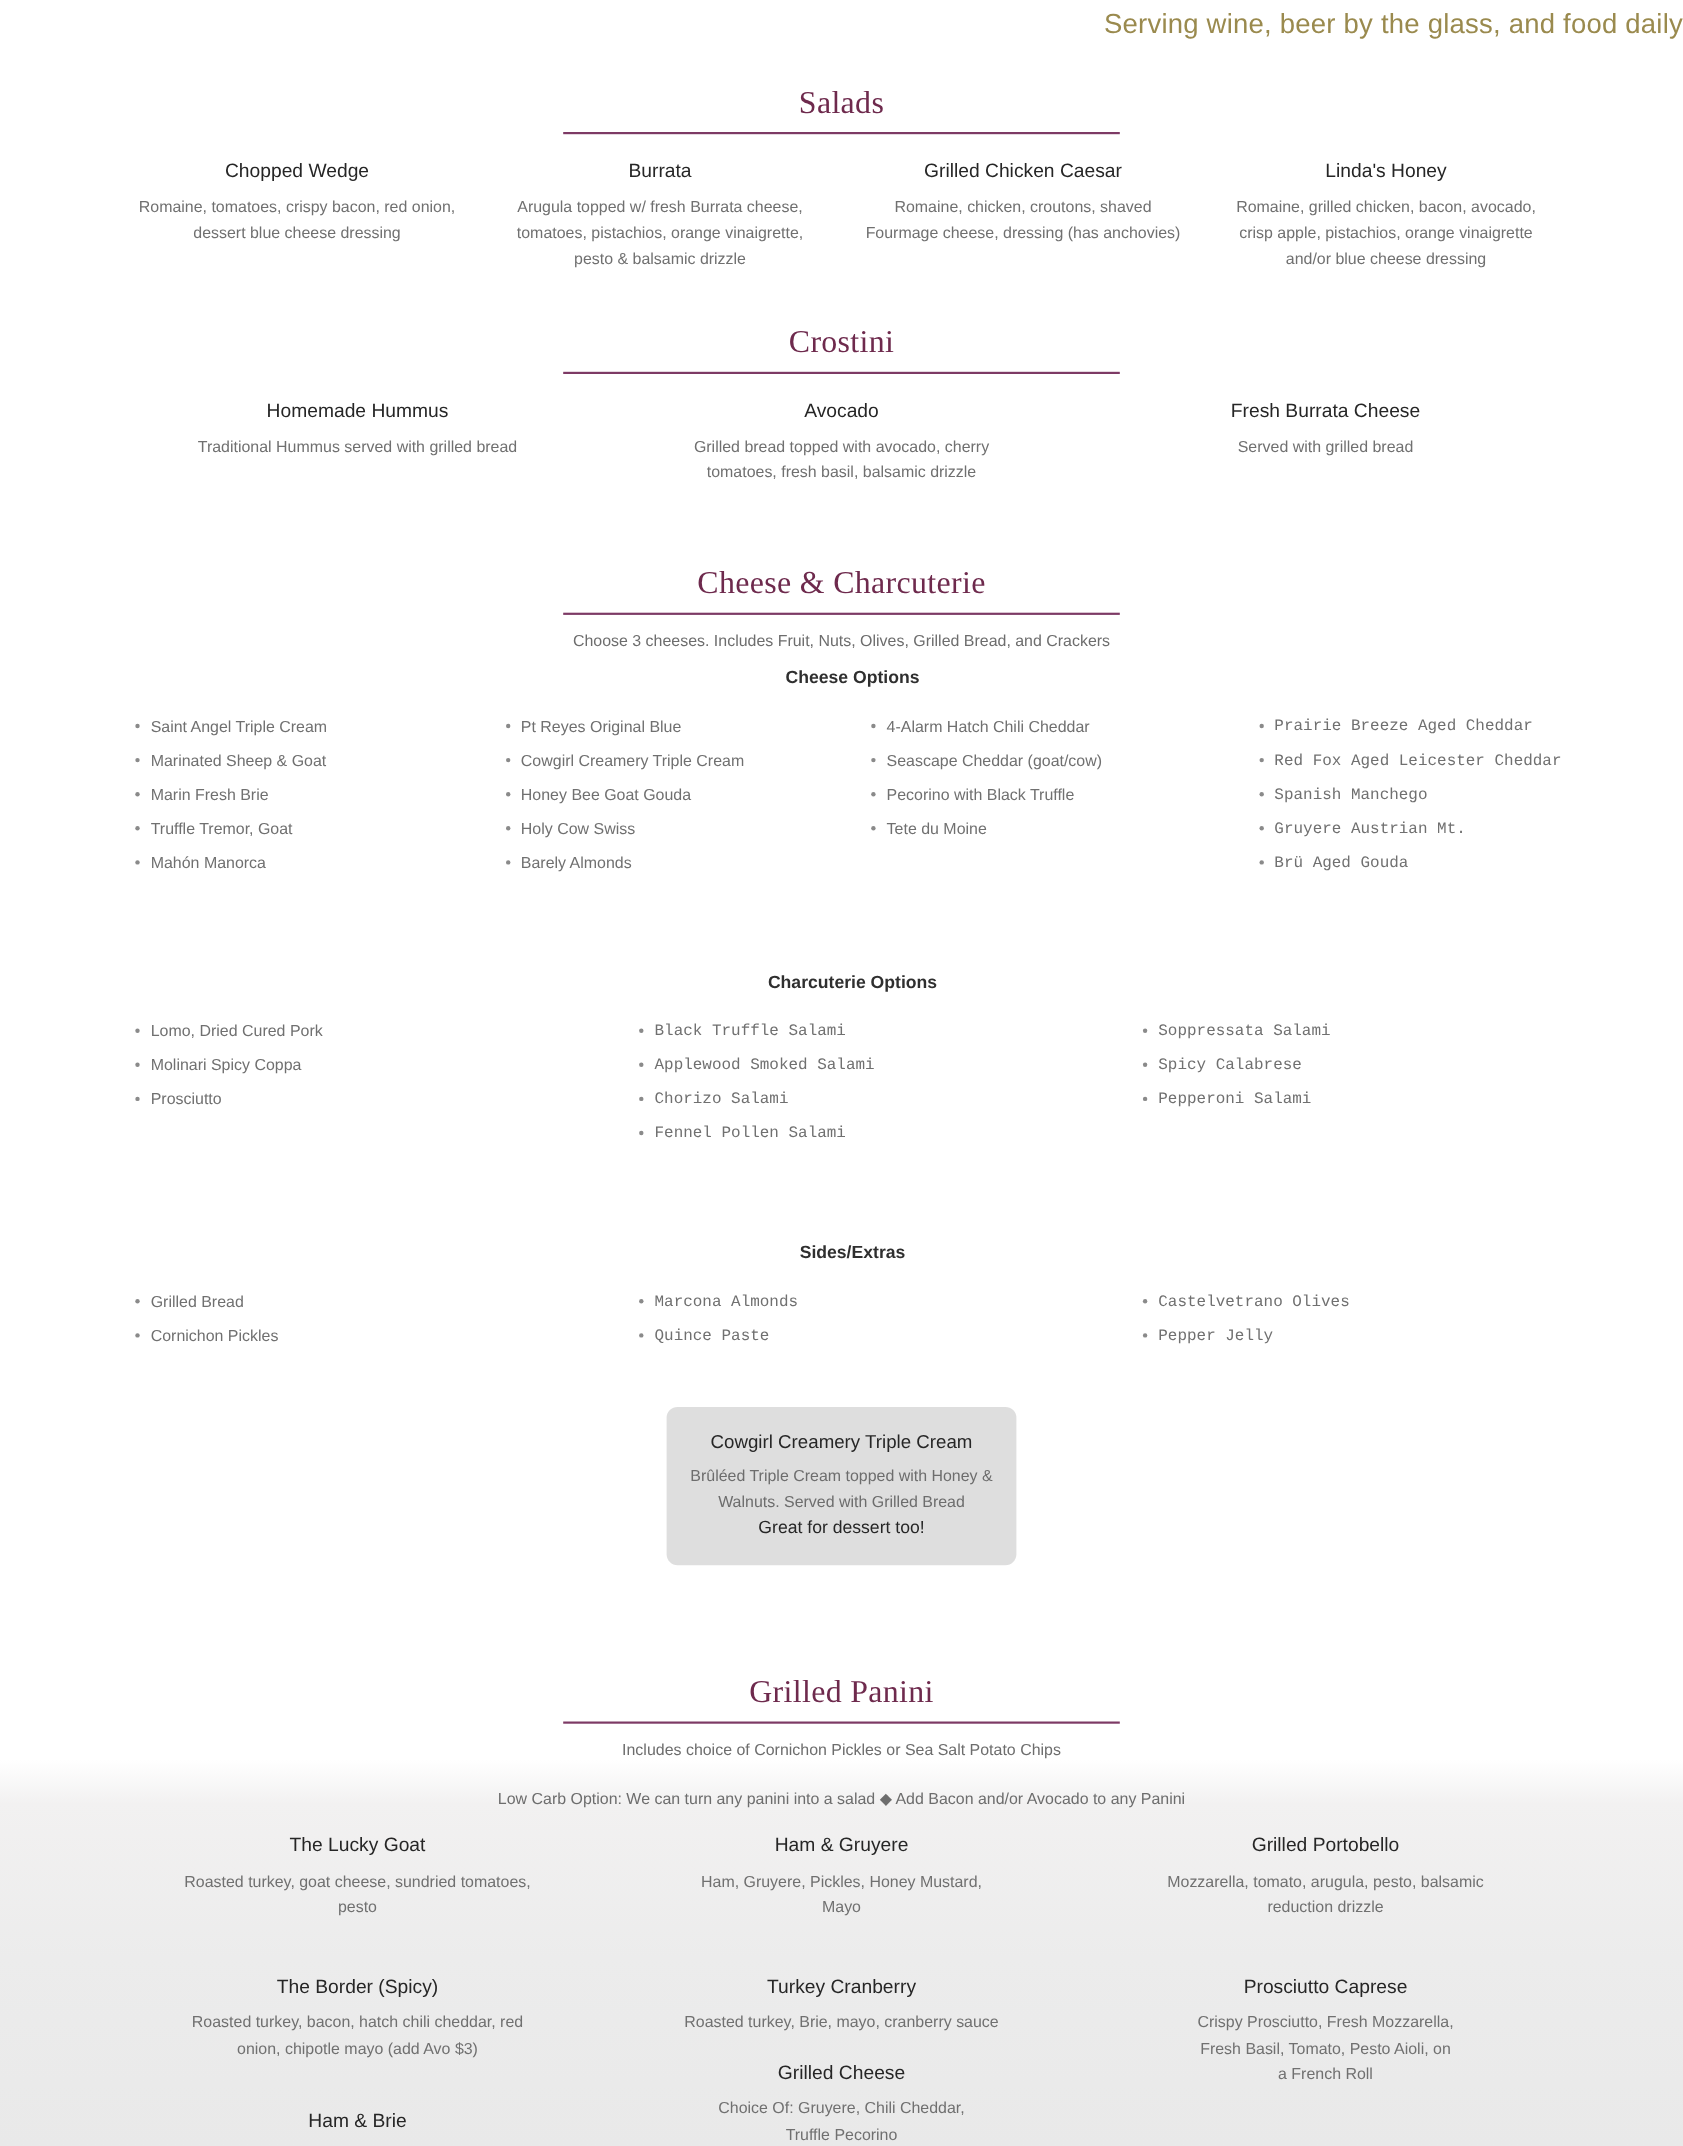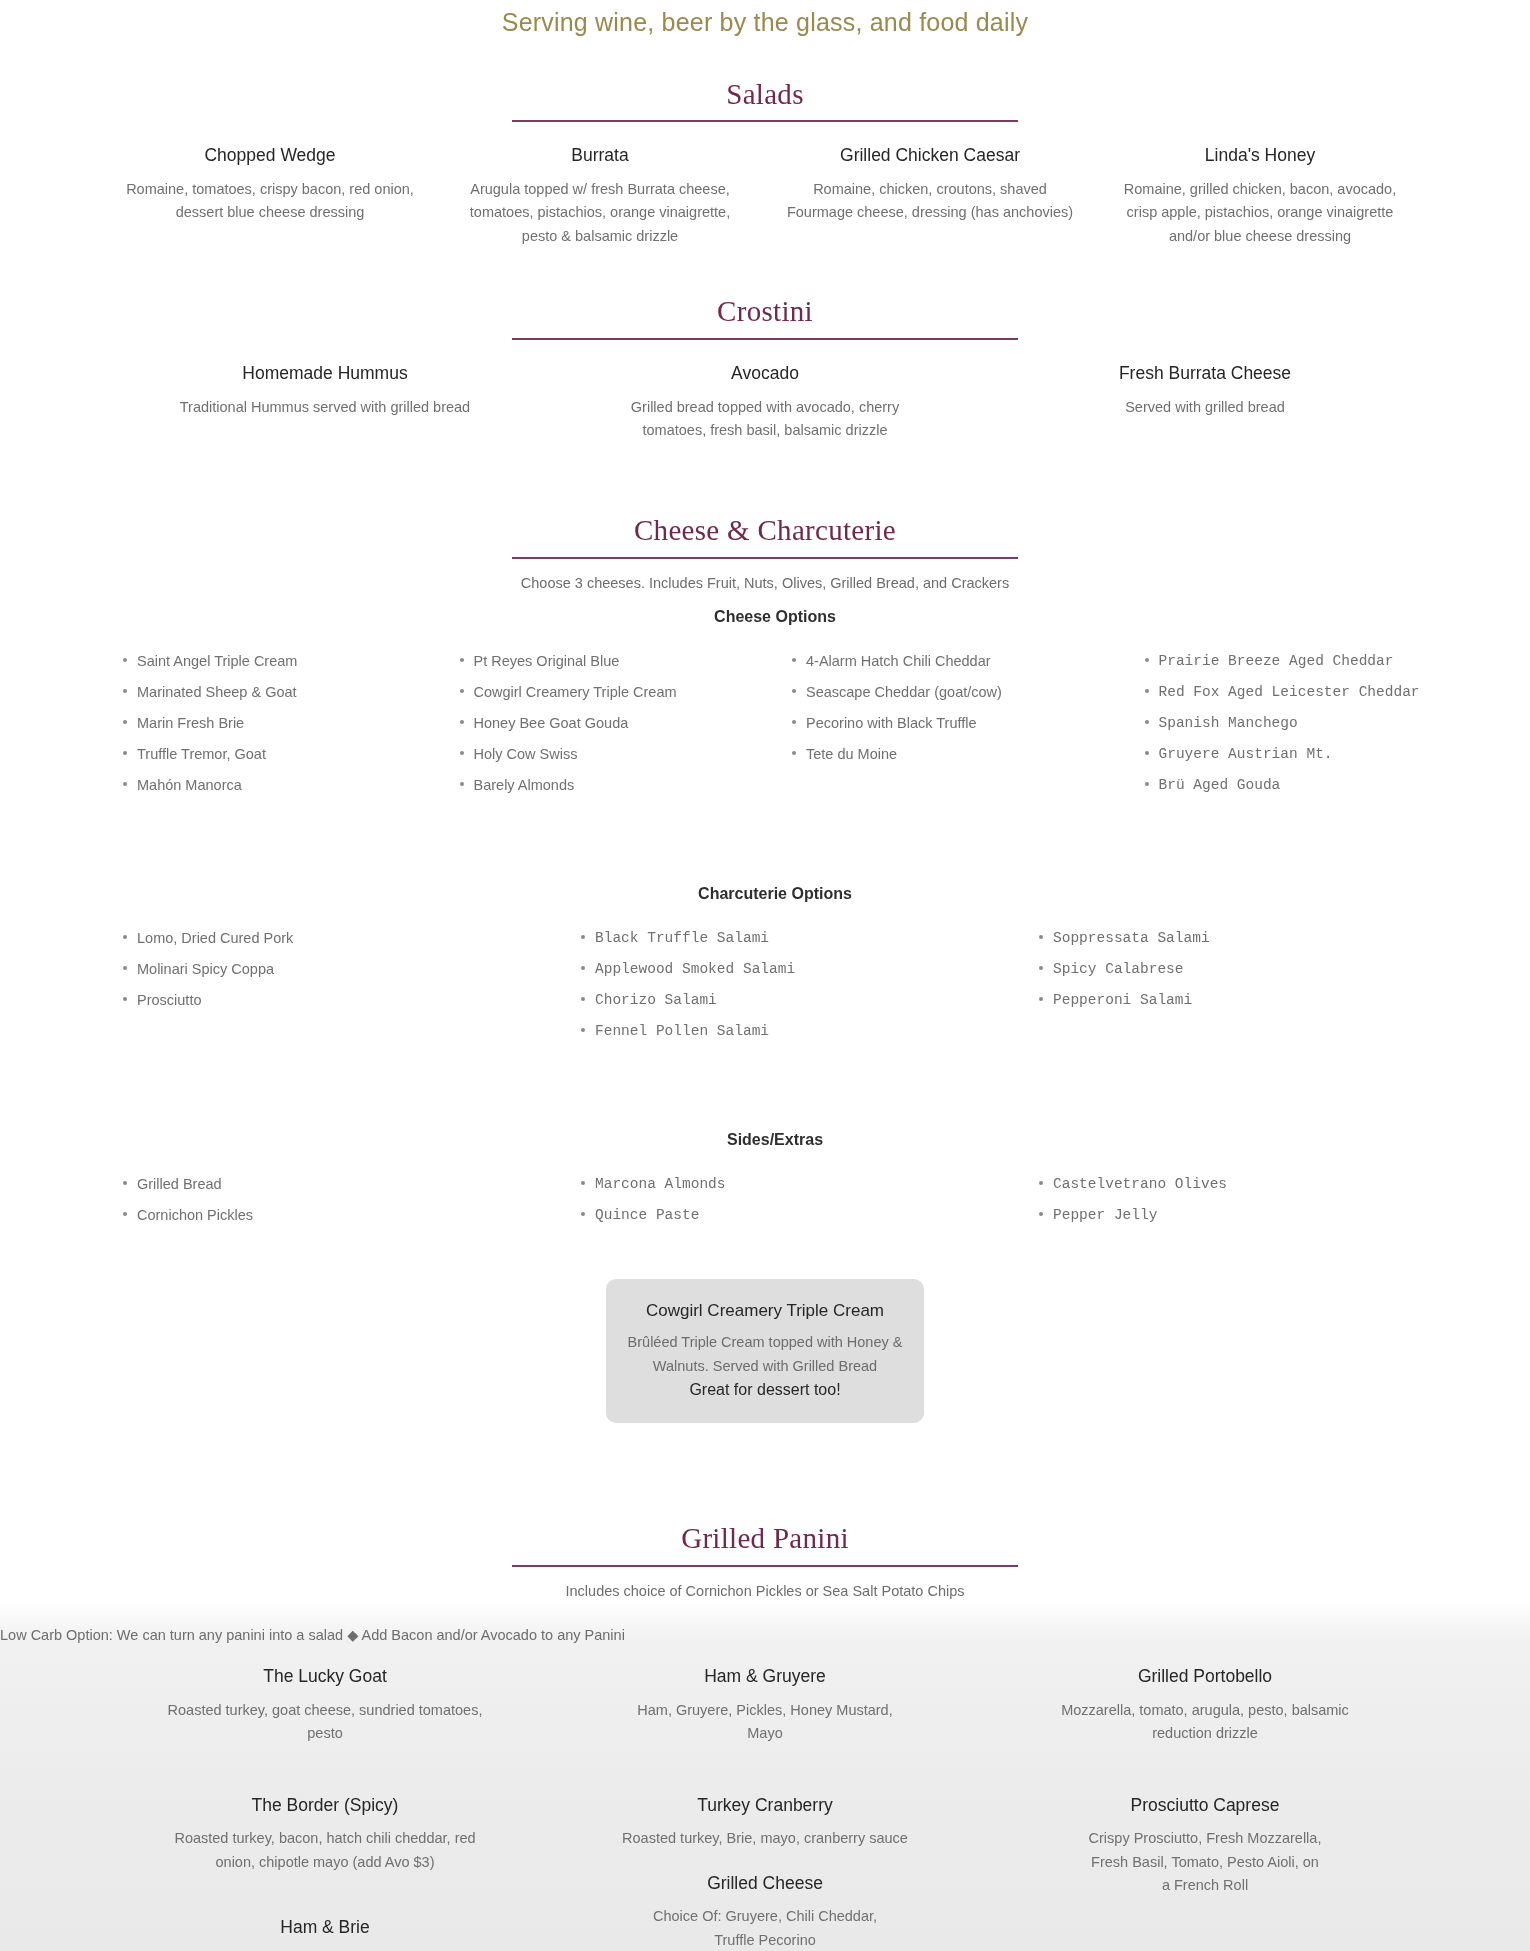--- a/index.html
+++ b/index.html
@@ -16,21 +16,21 @@
     margin: 0 auto;
     background: linear-gradient(to bottom,
         #ffffff 0px, #ffffff 1600px,
         #f2f1f1 1640px, #ececec 1780px,
         #e9e9e9 1951px);
     overflow: hidden;
   }
 
   
   .banner {
-    text-align: center;
+    text-align: right;
     padding-top: 6px;
     padding-bottom: 10px;
   }
   .banner-text {
     color: #9a8a4e;
     font-size: 25px;
     font-weight: 400;
     letter-spacing: .2px;
     line-height: 1.3;
   }
@@ -162,21 +162,21 @@
     color: #262626;
     font-size: 16px;
     margin-top: 3px;
   }
 
   .spacer-lg { height: 70px; }
   .spacer-md { height: 42px; }
   .spacer-sm { height: 18px; }
 
   .panini-note {
-    text-align: left;
+    text-align: center;
     color: #6d6d6d;
     font-size: 14.5px;
     margin-top: 24px;
   }
 </style>
 </head>
 <body>
 
 <div class="page">
 

